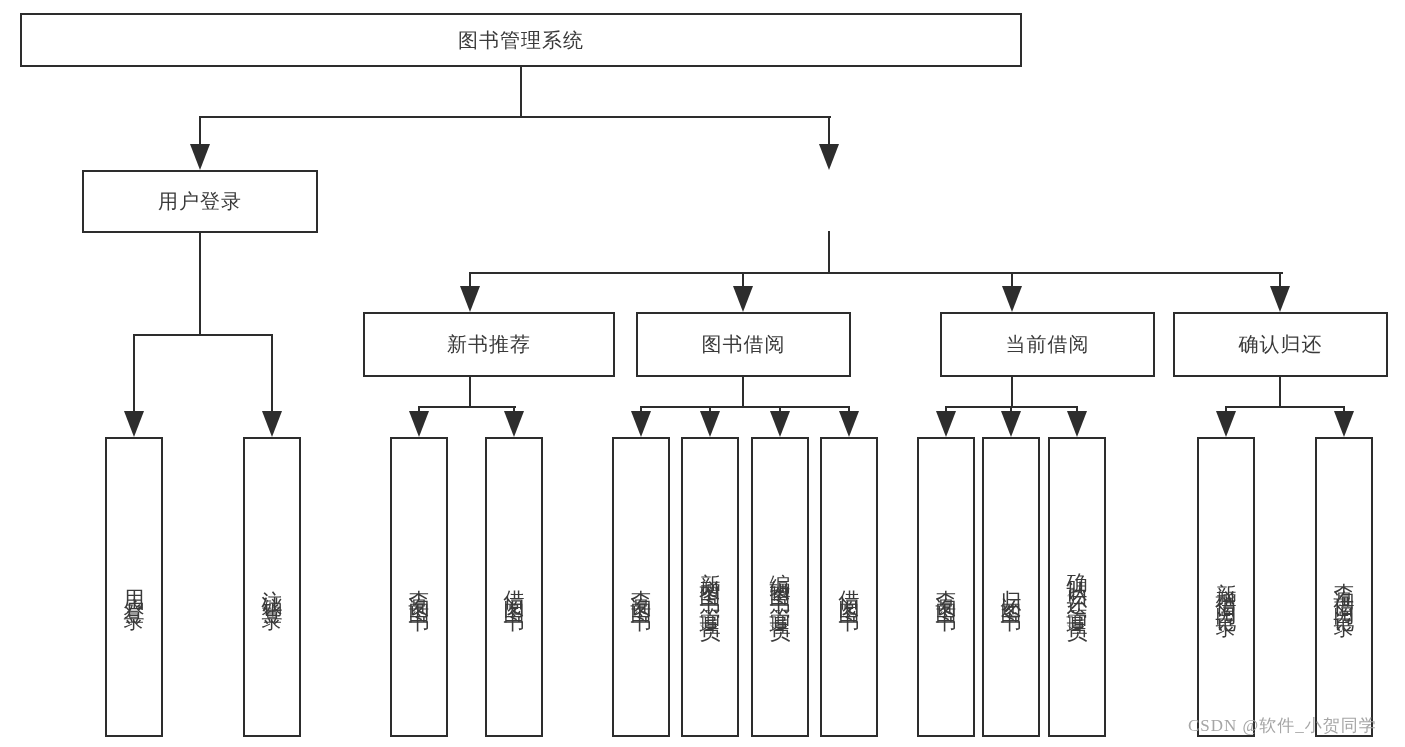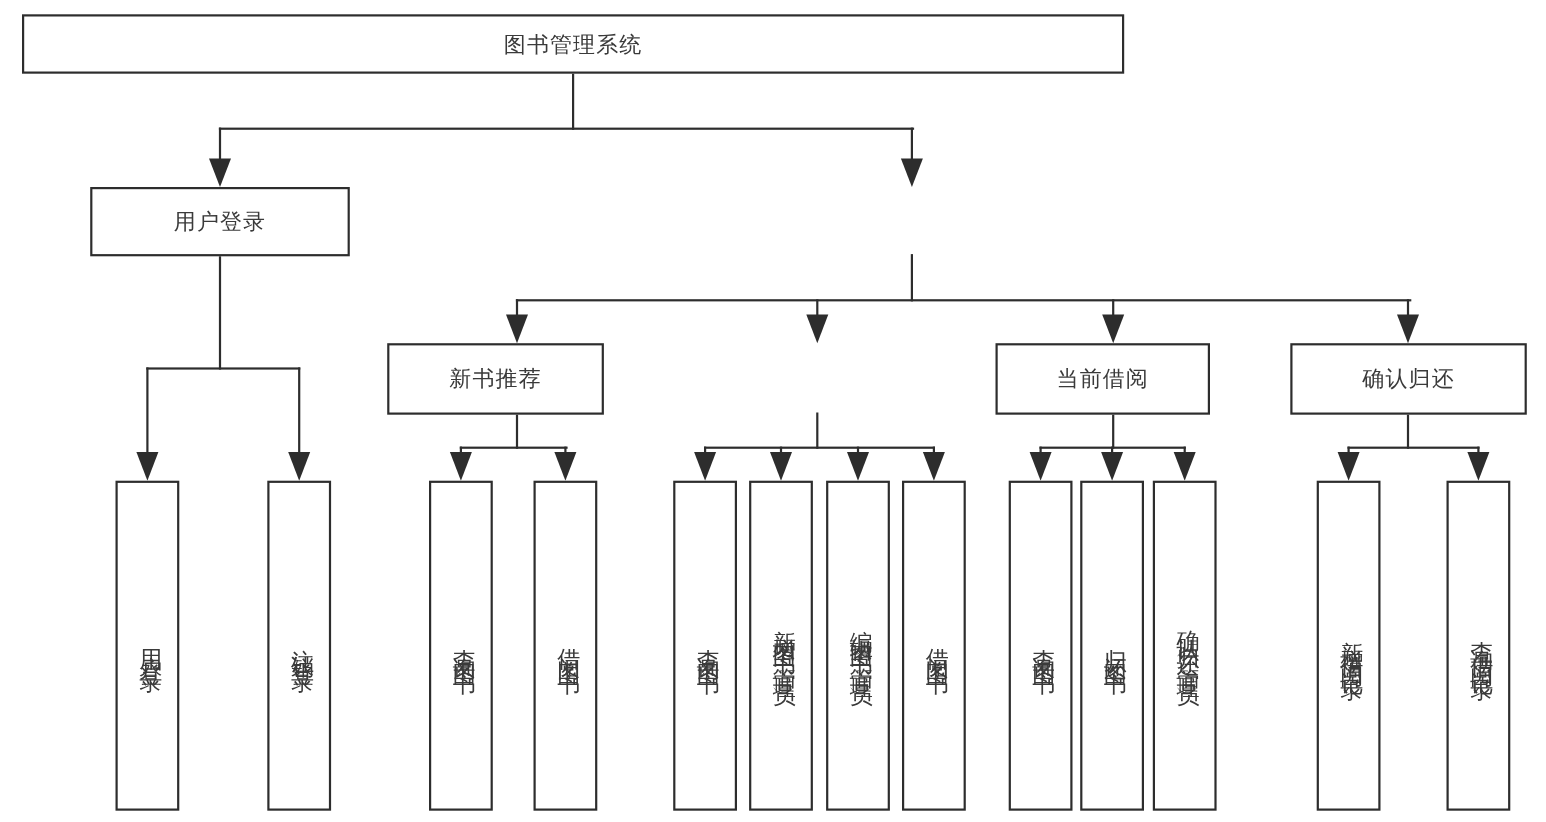--- a/index.html
+++ b/index.html
@@ -4,21 +4,21 @@
 <style>
   :root{
     --line:#2d2d2d;
     --text:#3a3a3a;
     --wm:#a6a6a6;
     --bg:#ffffff;
   }
   html,body{margin:0;padding:0;background:var(--bg);}
   .stage{
     position:relative;width:1405px;height:747px;background:var(--bg);
-    font-family:Liberation Mono, monospace;overflow:hidden;
+    font-family:Liberation Serif, serif;overflow:hidden;
   }
   .hbox{
     position:absolute;box-sizing:border-box;border:2px solid var(--line);
     background:var(--bg);display:flex;align-items:center;justify-content:center;
     font-size:20px;color:var(--text);letter-spacing:1px;
   }
   .vbox{
     position:absolute;box-sizing:border-box;border:2px solid var(--line);
     background:var(--bg);top:437px;width:58px;height:300px;
     display:flex;align-items:center;justify-content:center;
@@ -103,24 +103,27 @@
   <div class="arrow" style="left:1334px;top:411px"></div>
 
   <div class="hbox" style="left:20px;top:13px;width:1002px;height:54px">
     <span>图书管理系统</span>
   </div>
 
   <div class="hbox" style="left:82px;top:170px;width:236px;height:63px">
     <span>用户登录</span>
   </div>
 
-  <div class="hbox" style="left:352px;top:312px;width:197px;height:65px">
+  <div class="hbox" style="left:363px;top:312px;width:252px;height:65px">
     <span>新书推荐</span>
   </div>
-  <div class="hbox" style="left:905px;top:312px;width:195px;height:65px">
+  <div class="hbox" style="left:636px;top:312px;width:215px;height:65px">
+    <span>图书借阅</span>
+  </div>
+  <div class="hbox" style="left:940px;top:312px;width:215px;height:65px">
     <span>当前借阅</span>
   </div>
   <div class="hbox" style="left:1173px;top:312px;width:215px;height:65px">
     <span>确认归还</span>
   </div>
 
   <div class="vbox" style="left:105px">
     <span class="vlbl">用户登录</span>
   </div>
   <div class="vbox" style="left:243px">
@@ -157,14 +160,15 @@
     <span class="vlbl">确认归还（管理员）</span>
   </div>
 
   <div class="vbox" style="left:1197px">
     <span class="vlbl">新增借阅记录</span>
   </div>
   <div class="vbox" style="left:1315px">
     <span class="vlbl">查询借阅记录</span>
   </div>
 
+  <div class="watermark">CSDN @软件_小贺同学</div>
 
 </div>
 
 </body></html>

